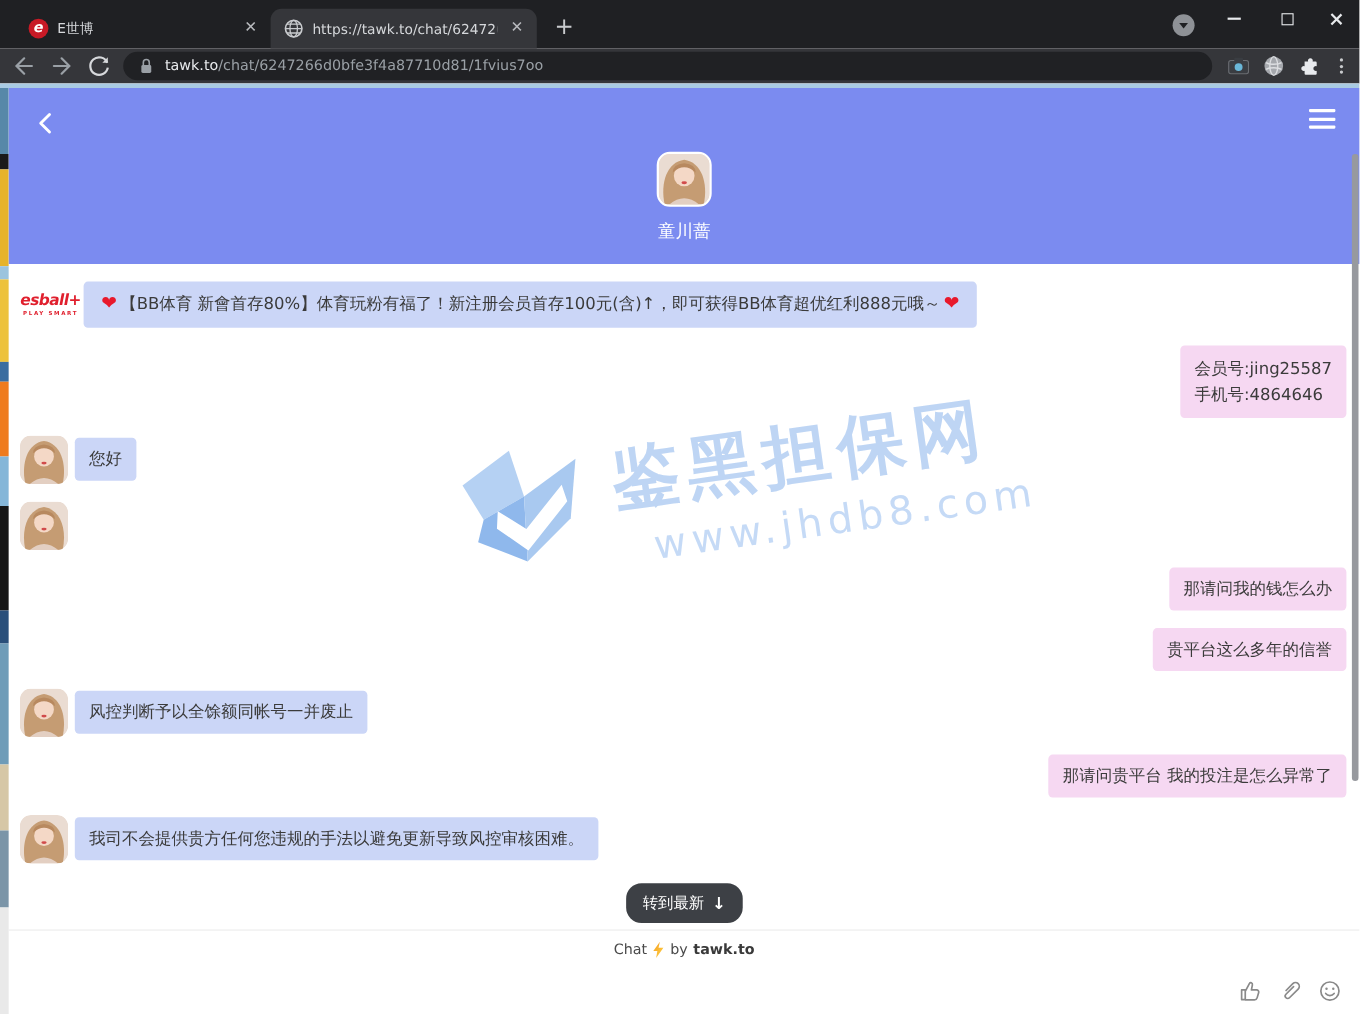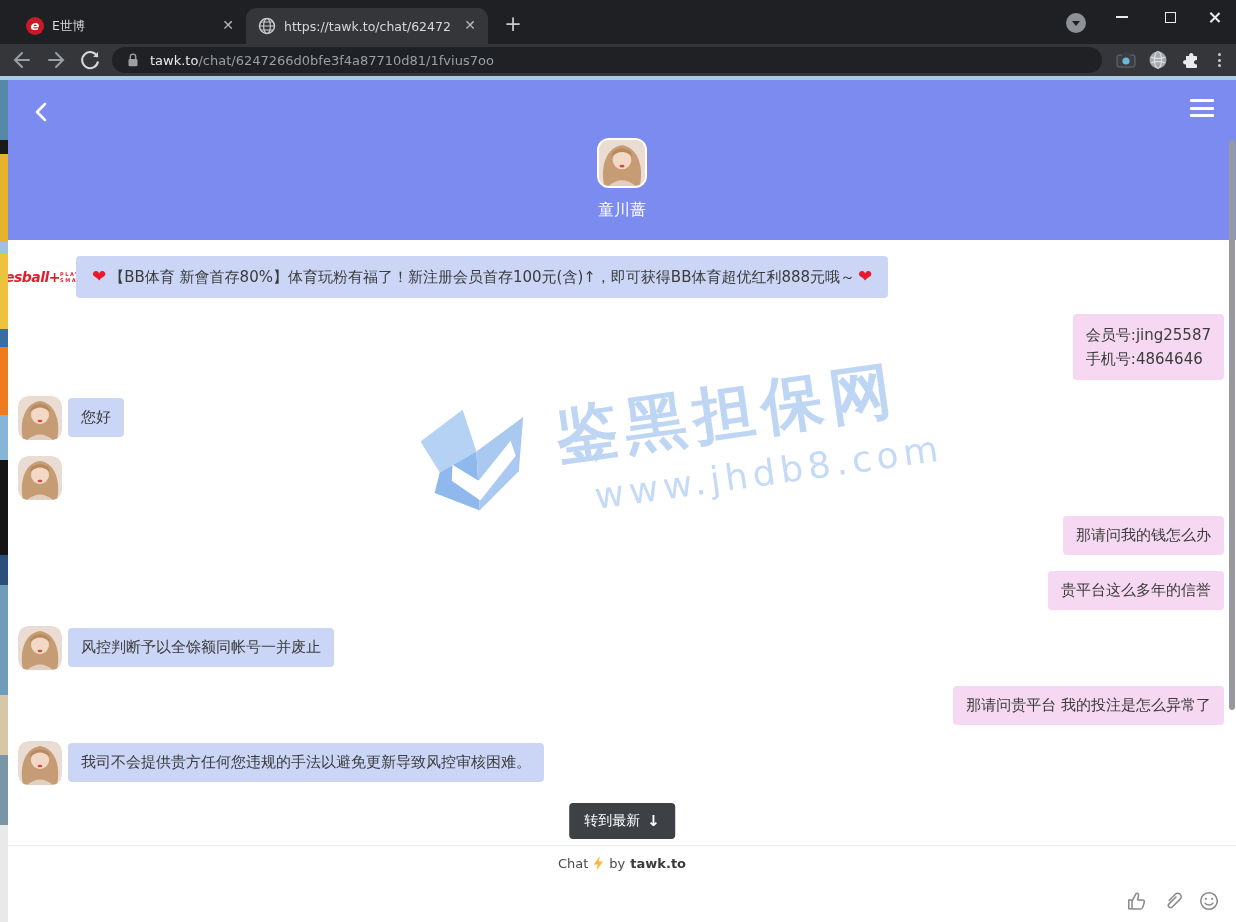--- a/index.html
+++ b/index.html
@@ -61,35 +61,35 @@
 
   .watermark { position:absolute; left:410px; top:138px; transform:rotate(-8deg); display:flex; align-items:flex-start; z-index:0; pointer-events:none; }
   .wm-text { margin-left:22px; }
   .wm-title { font-size:62px; font-weight:600; letter-spacing:7px; color:rgba(150,187,238,0.62); white-space:nowrap; }
   .wm-url { font-size:36px; font-weight:500; letter-spacing:5px; color:rgba(150,187,238,0.55); margin-top:2px; margin-left:30px; white-space:nowrap; }
 
   .msg-row { display:flex; align-items:center; margin-top:16px; position:relative; z-index:1; }
   .msg-row.agent { justify-content:flex-start; padding-left:10px; }
   .msg-row.visitor { justify-content:flex-end; padding-right:12px; }
   .msg-avatar { width:44px; height:44px; border-radius:10px; overflow:hidden; flex:0 0 auto; margin-right:6px; }
-  .esball-avatar { width:56px; flex:0 0 auto; display:flex; flex-direction:row; align-items:center; justify-content:center; margin-right:2px; }
+  .esball-avatar { width:56px; flex:0 0 auto; display:flex; flex-direction:column; align-items:center; justify-content:center; margin-right:2px; }
   .esball-name { color:#e01f2d; font-style:italic; font-weight:bold; font-size:14px; letter-spacing:-0.5px; }
   .esball-tag { color:#e01f2d; font-size:5px; font-weight:bold; letter-spacing:1.5px; margin-top:1px; }
   .bubble { padding:9px 13px; border-radius:4px; font-size:15px; color:#3b3b3b; line-height:1.4; max-width:1100px; }
   .agent-bubble { background:#cbd6f7; }
   .visitor-bubble { background:#f6d8f2; }
   .heart { color:#e8192c; font-size:17px; margin:0 3px; }
   .bubble .line { line-height:24px; }
   .emoji-face { display:inline-block; width:20px; height:20px; border-radius:50%;
     background:radial-gradient(circle at 50% 35%, #ffe36e, #ffc93c); position:relative; vertical-align:-4px; margin-right:3px; }
   .emoji-face::before { content:""; position:absolute; left:5px; top:5px; width:3px; height:4px; border-radius:50%; background:#5a4416; box-shadow:7px 0 0 #5a4416; }
   .emoji-face::after { content:""; position:absolute; left:4px; top:10px; width:12px; height:6.5px; border-radius:0 0 12px 12px; background:#7a4f1d; }
 
   .scroll-latest { position:absolute; left:50%; transform:translateX(-50%); bottom:6px; background:#3d4045; color:#fff;
-    border:none; border-radius:4px; padding:9px 15px; font-size:14px; cursor:pointer; z-index:2;
+    border:none; border-radius:14px; padding:9px 15px; font-size:14px; cursor:pointer; z-index:2;
     display:flex; align-items:center; gap:7px; font-family:inherit; }
   .scroll-latest .arrow { font-weight:bold; font-size:15px; }
 
   .branding { flex:0 0 auto; height:35px; border-top:1px solid #ececec; display:flex; align-items:center; justify-content:center; gap:5px; font-size:13px; color:#4a4a4a; }
   .brand-name { font-weight:700; color:#3a3a3a; }
 
   .composer { flex:1; position:relative; display:flex; align-items:center; }
   .composer input { border:none; outline:none; width:1080px; padding-left:22px; font-size:14px; color:#444; font-family:inherit; background:transparent; }
   .composer input::placeholder { color:#a9a9a9; }
   .composer-icons { position:absolute; right:16px; top:0; height:100%; display:flex; align-items:center; gap:14px; }

